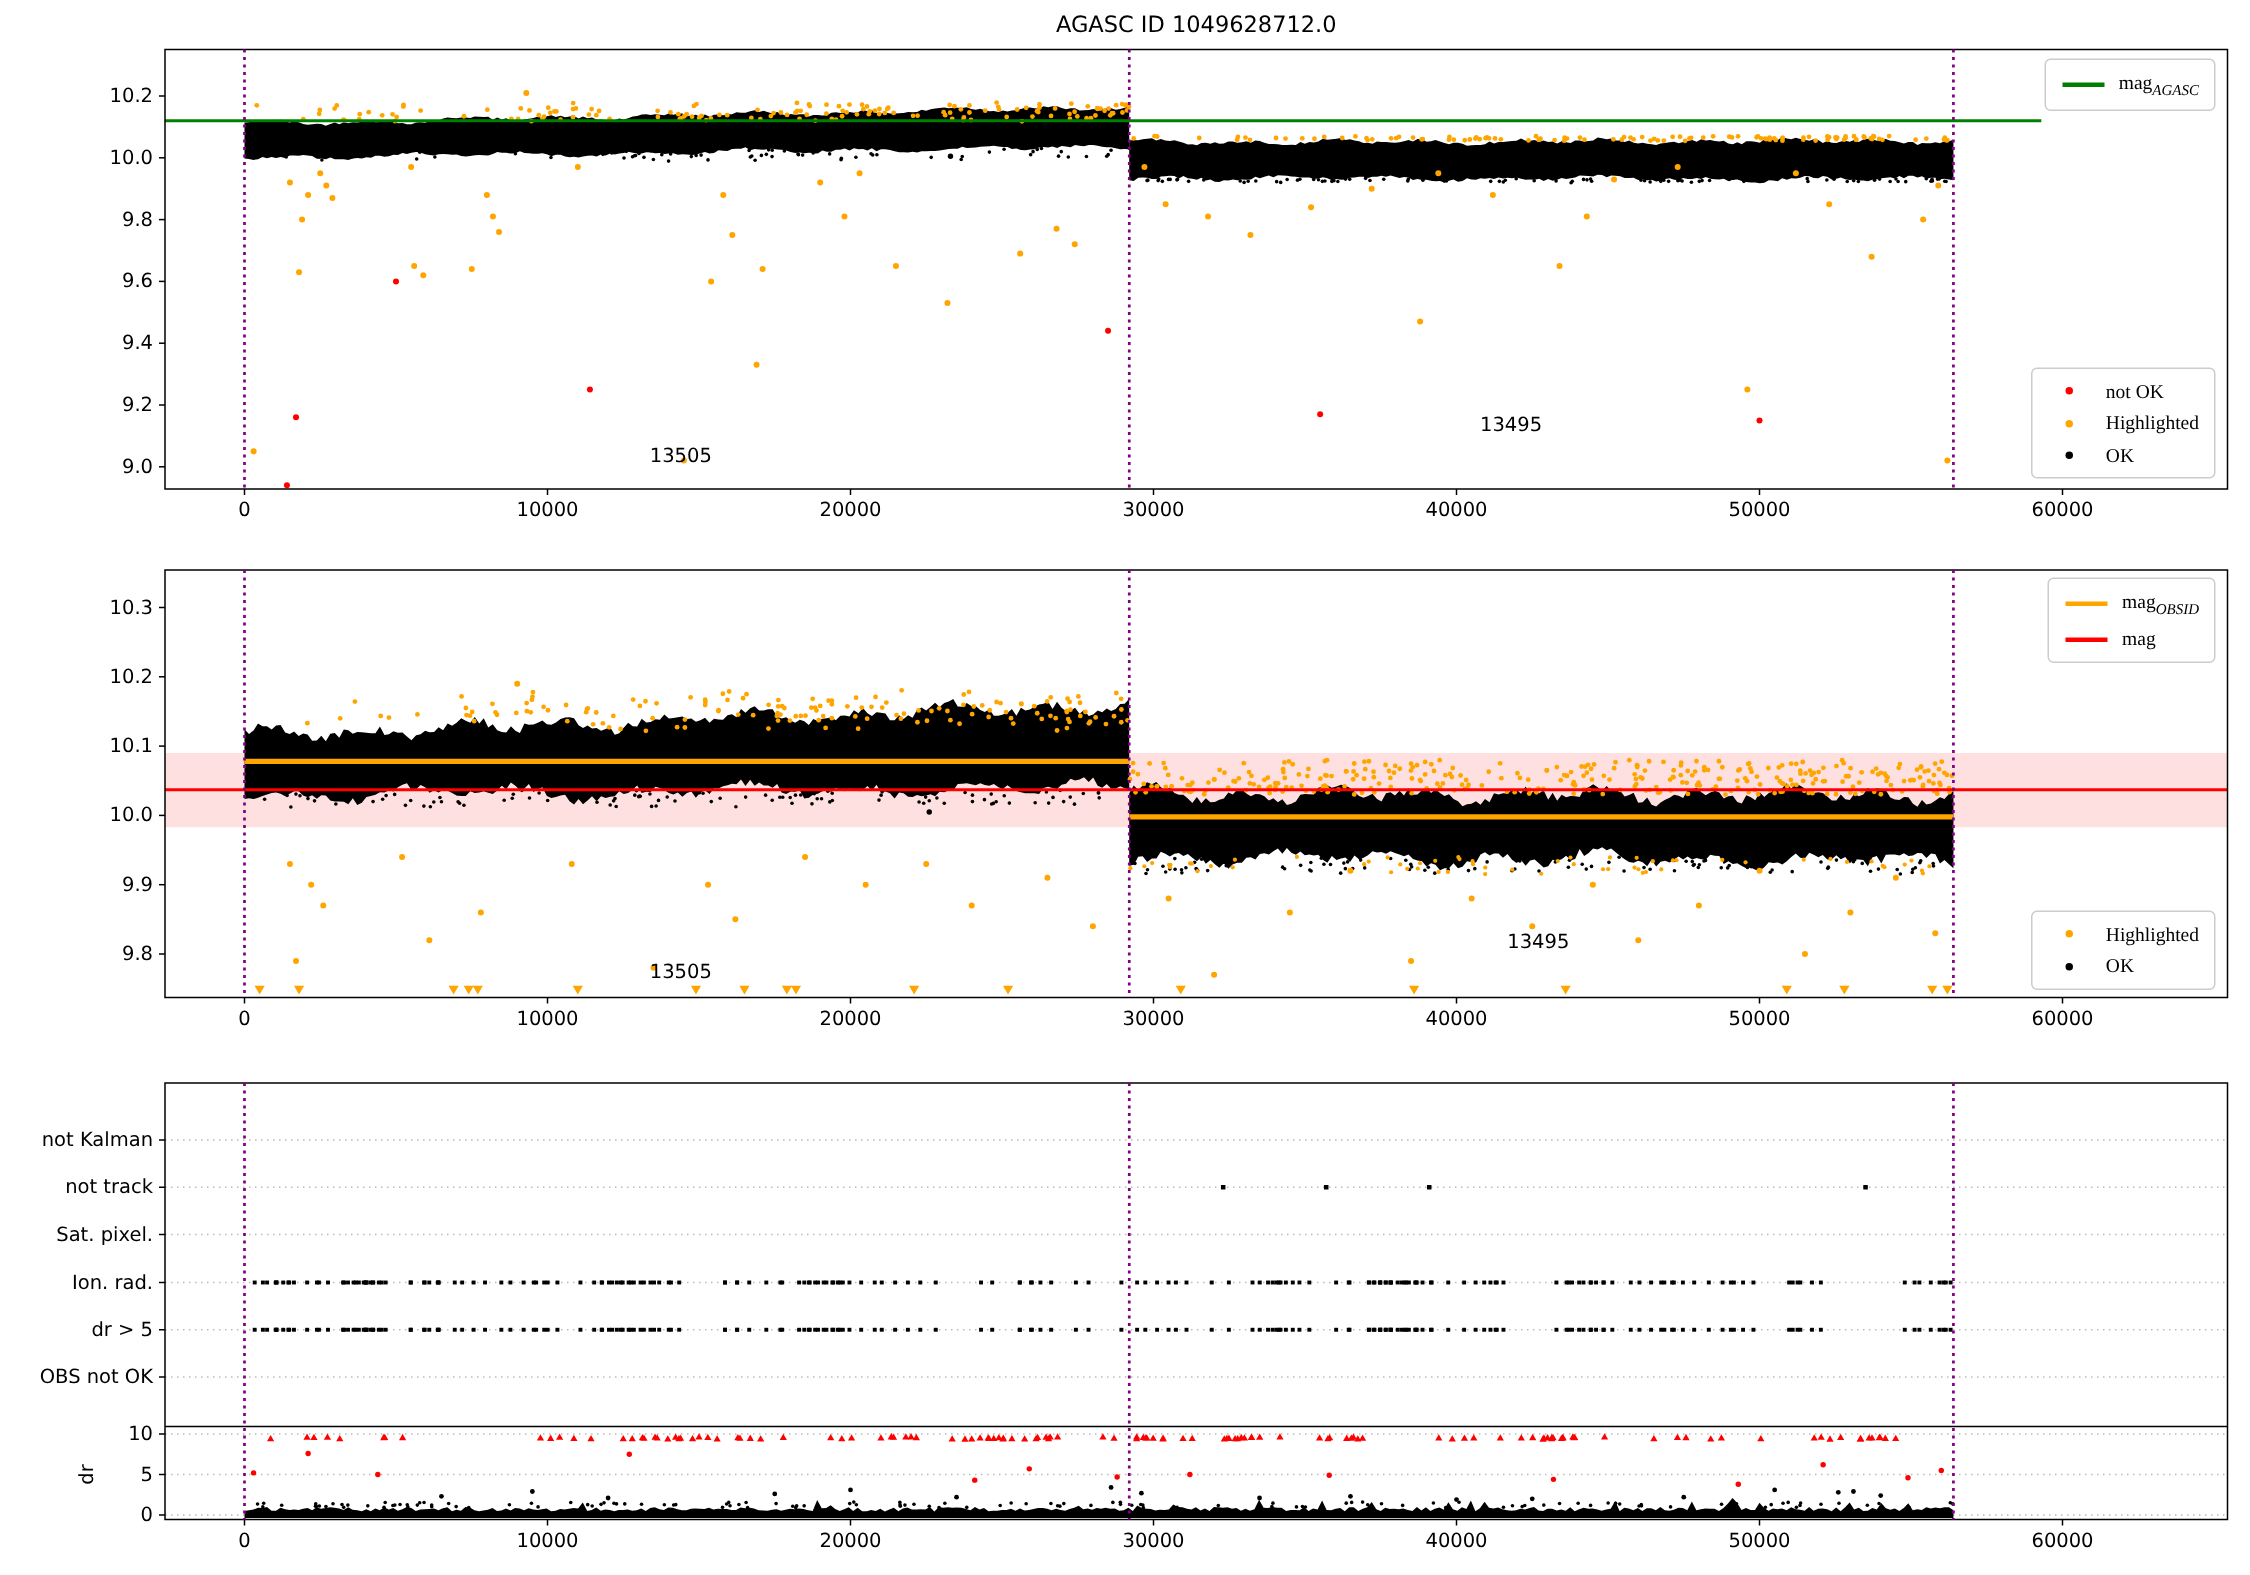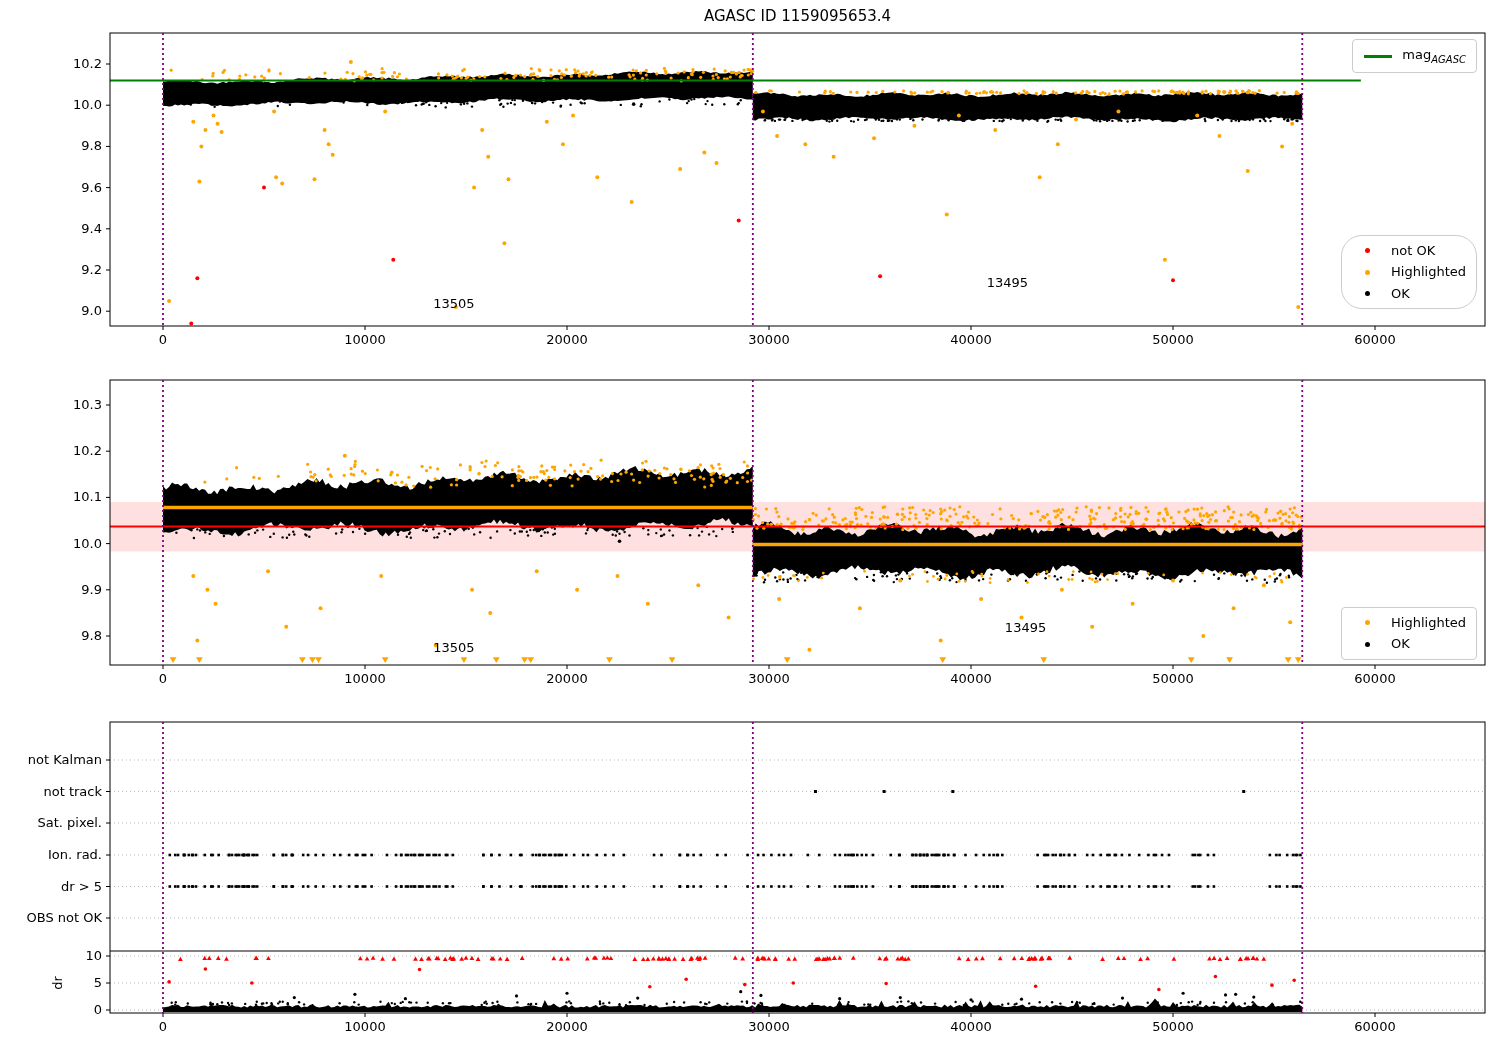--- a/index.html
+++ b/index.html
@@ -3,28 +3,28 @@
 <meta charset="utf-8">
 <style>
   html,body{margin:0;padding:0;background:#fff;}
   .fig{position:relative;width:1500px;height:1050px;background:#ffffff;
        font-family:"DejaVu Sans","Liberation Sans",sans-serif;color:#000;overflow:hidden;}
   #plot-canvas{position:absolute;left:0;top:0;}
   .title{position:absolute;left:110px;width:1375px;text-align:center;font-size:15px;}
   #title1{top:7px;}
   #title2{top:355px;}
   .legend{position:absolute;right:23px;background:rgba(255,255,255,.95);
-          border:1px solid #cccccc;border-radius:4px;padding:4px 10px;font-size:13px;}
+          border:1px solid #cccccc;border-radius:4px;padding:4px 10px;font-size:13px;font-family:Liberation Serif, serif;}
   .lrow{display:flex;align-items:center;line-height:1.65;}
   .swatch-wrap{width:30px;display:flex;justify-content:center;margin-right:9px;}
   .swl{width:28px;height:3px;display:inline-block;}
   .swd{width:5px;height:5px;border-radius:50%;display:inline-block;}
   sub i{font-size:10px;}
   #legend-mag-agasc{top:39px;}
-  #legend-flags-top{top:235px;border-radius:21px;}
+  #legend-flags-top{top:245px;}
   #legend-mag-obsid{top:385px;}
   #legend-flags-mid{top:607px;}
 </style>
 </head>
 <body>
 
 <div class="fig">
   <svg id="plot-canvas" width="1500" height="1050">
       <g>
         <line x1="163" y1="326" x2="163" y2="330" stroke="#000" stroke-width="1"></line>
@@ -2163,21 +2163,21 @@
         <circle cx="278.2" cy="1003.4" r="1.2" fill="#000"></circle>
         <circle cx="427.7" cy="1002.8" r="1.2" fill="#000"></circle>
         <circle cx="1147.7" cy="1002.8" r="1.2" fill="#000"></circle>
       </g>
       <rect x="110" y="722" width="1375" height="291" fill="none" stroke="#000" stroke-width="1"></rect>
       <line x1="163" y1="722" x2="163" y2="1013" stroke="#800080" stroke-width="1.8" stroke-dasharray="2,3"></line>
       <line x1="752.84" y1="722" x2="752.84" y2="1013" stroke="#800080" stroke-width="1.8" stroke-dasharray="2,3"></line>
       <line x1="1302.28" y1="722" x2="1302.28" y2="1013" stroke="#800080" stroke-width="1.8" stroke-dasharray="2,3"></line>
     </svg>
 
-  <div class="title" id="title1">AGASC ID 1159095653.4</div>
+  <div class="title" id="title1">AGASC ID 1049628712.0</div>
 
   <div class="legend" id="legend-mag-agasc">
     <div class="lrow">
       <span class="swatch-wrap">
           <span class="swl" style="background: rgb(0, 128, 0);"></span>
         </span>
       <span><span>mag</span><sub><i>AGASC</i></sub></span>
     </div>
   </div>
 
@@ -2195,20 +2195,34 @@
       <span>Highlighted</span>
     </div>
     <div class="lrow">
       <span class="swatch-wrap">
           <span class="swd" style="background: rgb(0, 0, 0);"></span>
         </span>
       <span>OK</span>
     </div>
   </div>
 
+  <div class="legend" id="legend-mag-obsid">
+    <div class="lrow">
+      <span class="swatch-wrap">
+          <span class="swl" style="background: rgb(255, 165, 0);"></span>
+        </span>
+      <span><span>mag</span><sub><i>OBSID</i></sub></span>
+    </div>
+    <div class="lrow">
+      <span class="swatch-wrap">
+          <span class="swl" style="background: rgb(255, 0, 0);"></span>
+        </span>
+      <span>mag</span>
+    </div>
+  </div>
 
   <div class="legend" id="legend-flags-mid">
     <div class="lrow">
       <span class="swatch-wrap">
           <span class="swd" style="background: rgb(255, 165, 0);"></span>
         </span>
       <span>Highlighted</span>
     </div>
     <div class="lrow">
       <span class="swatch-wrap">

